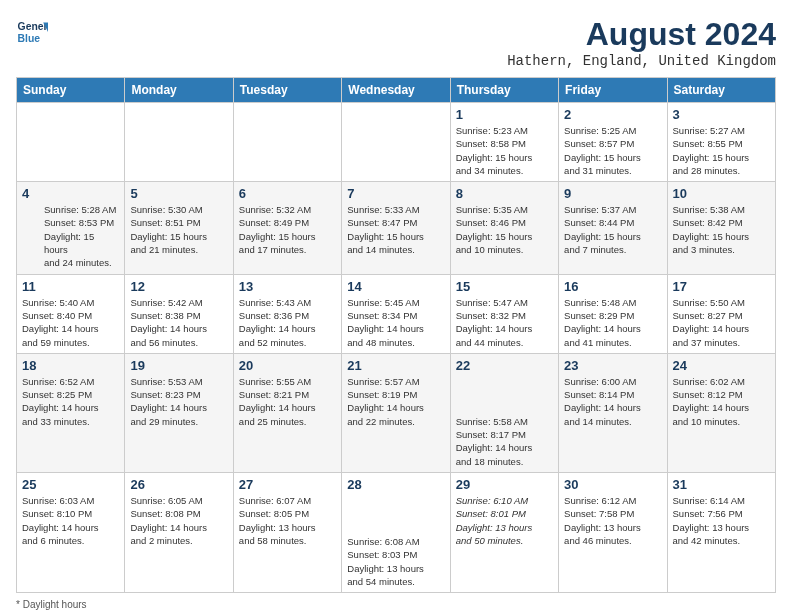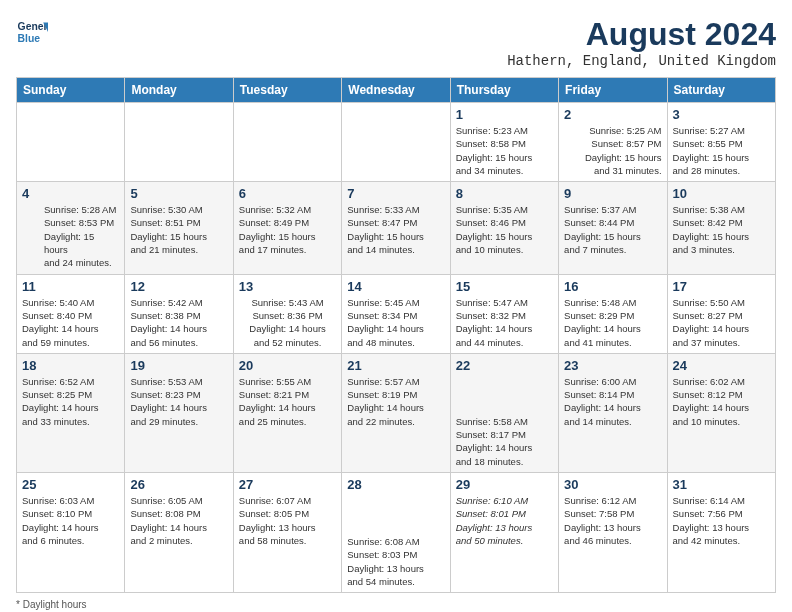--- a/index.html
+++ b/index.html
@@ -121,21 +121,21 @@
         <td class="empty-cell"></td>
         <td>
           <div class="day-number">1</div>
           <div class="day-info" style="white-space: pre-line;">Sunrise: 5:23 AM
 Sunset: 8:58 PM
 Daylight: 15 hours
 and 34 minutes.</div>
         </td>
         <td>
           <div class="day-number">2</div>
-          <div class="day-info" style="white-space: pre-line; text-align: right;">Sunrise: 5:25 AM
+          <div class="day-info" style="white-space: pre-line;">Sunrise: 5:25 AM
 Sunset: 8:57 PM
 Daylight: 15 hours
 and 31 minutes.</div>
         </td>
         <td>
           <div class="day-number">3</div>
           <div class="day-info" style="white-space: pre-line;">Sunrise: 5:27 AM
 Sunset: 8:55 PM
 Daylight: 15 hours
 and 28 minutes.</div>
@@ -202,21 +202,21 @@
         </td>
         <td>
           <div class="day-number">12</div>
           <div class="day-info" style="white-space: pre-line;">Sunrise: 5:42 AM
 Sunset: 8:38 PM
 Daylight: 14 hours
 and 56 minutes.</div>
         </td>
         <td>
           <div class="day-number">13</div>
-          <div class="day-info" style="white-space: pre-line; text-align: center;">Sunrise: 5:43 AM
+          <div class="day-info" style="white-space: pre-line;">Sunrise: 5:43 AM
 Sunset: 8:36 PM
 Daylight: 14 hours
 and 52 minutes.</div>
         </td>
         <td>
           <div class="day-number">14</div>
           <div class="day-info" style="white-space: pre-line;">Sunrise: 5:45 AM
 Sunset: 8:34 PM
 Daylight: 14 hours
 and 48 minutes.</div>

